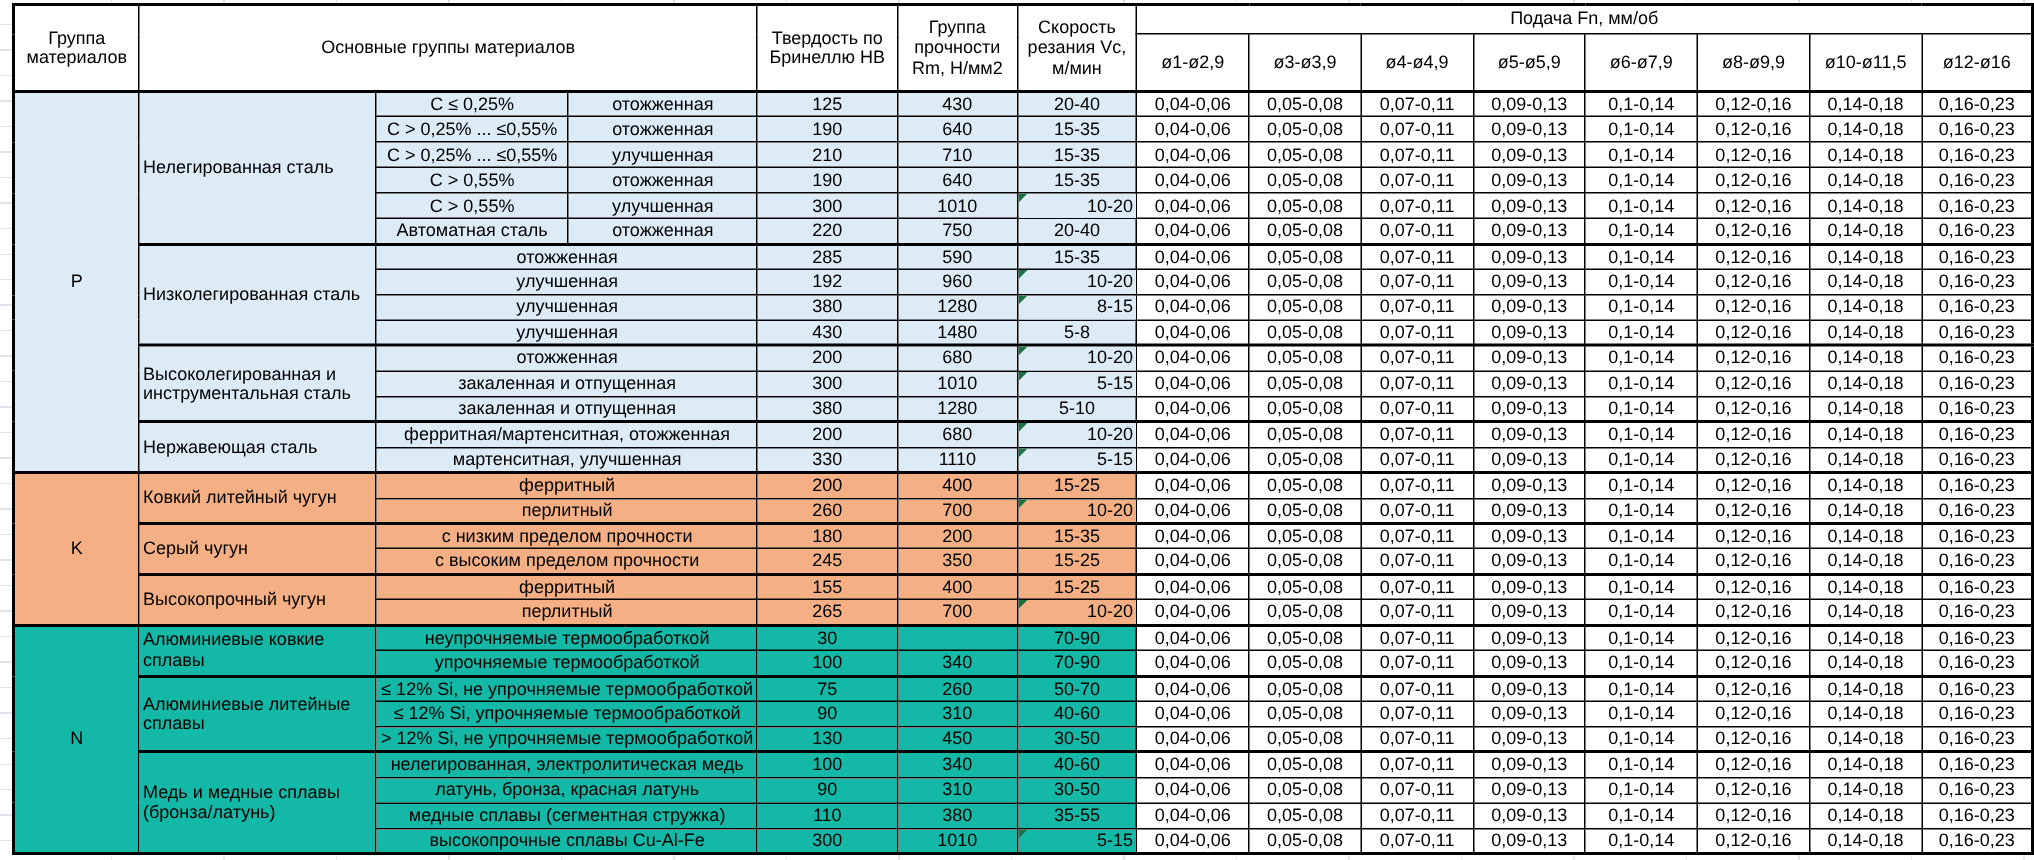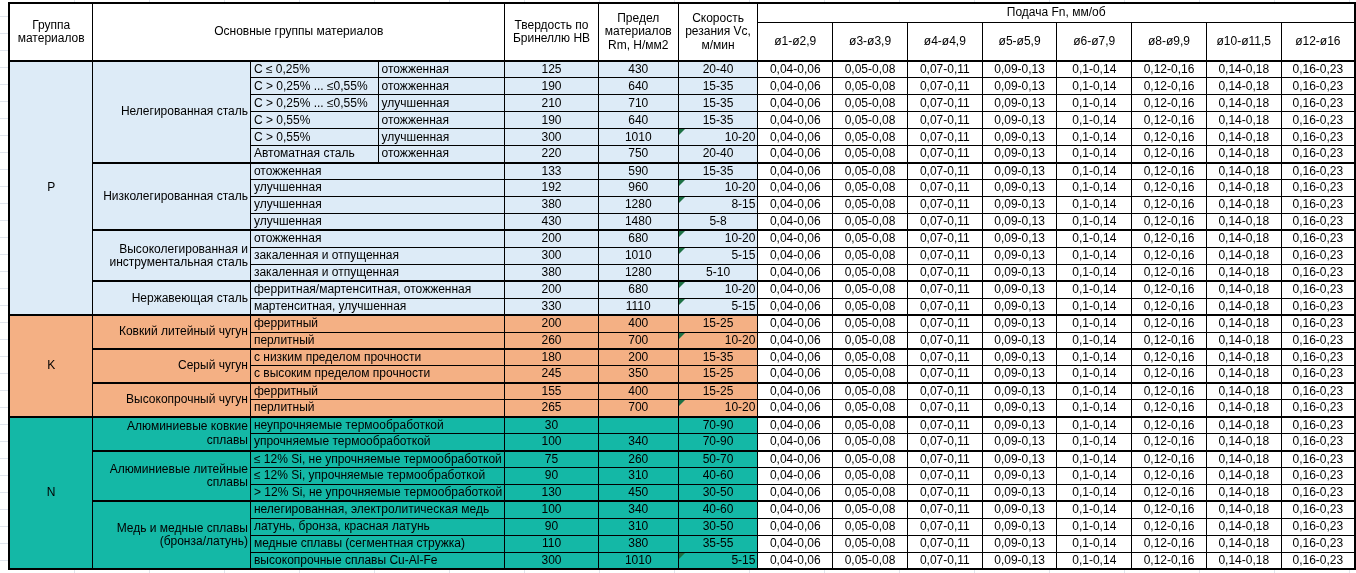--- a/index.html
+++ b/index.html
@@ -23,22 +23,22 @@
     color:#000;vertical-align:middle;
     overflow:hidden;padding:0 2px;
   }
   thead{border-bottom:2px solid #000;}
   thead th{font-weight:normal;text-align:center;background:#fff;}
   tr.head1 th{height:18px;}
   tr.head2 th{height:37px;font-weight:normal;}
   tbody tr{height:16.95px;}
   tbody tr.g-start{border-top:2px solid #000;}
   td.ac{text-align:center;white-space:nowrap;}
-  td.al{text-align:left;white-space:nowrap;padding-left:3px;}
-  td.gname{text-align:right;white-space:normal;line-height:1.1;margin-top:20px;}
+  td.al{text-align:center;white-space:nowrap;padding-left:3px;}
+  td.gname{text-align:left;white-space:normal;line-height:1.1;margin-top:20px;}
   td.letter{text-align:center;font-size:12px;}
   .s-P{background:#DDEBF7;}
   .s-K{background:#F4B084;}
   .s-N{background:#14b8a6;}
   td.feed{background:#fff;}
   td.tri{position:relative;text-align:right;}
   td.tri::before{
     content:"";position:absolute;top:0;left:0;width:0;height:0;
     border-top:6px solid #1E7145;border-right:6px solid transparent;
   }
@@ -62,21 +62,21 @@
     <col style="width:75px">
       <col style="width:75px">
       <col style="width:75px">
       <col style="width:74px">
   </colgroup>
   <thead>
     <tr class="head1">
       <th rowspan="2">Группа материалов</th>
       <th rowspan="2" colspan="3">Основные группы материалов</th>
       <th rowspan="2">Твердость по Бринеллю HB</th>
-      <th rowspan="2">Предел материалов Rm, Н/мм2</th>
+      <th rowspan="2">Группа прочности Rm, Н/мм2</th>
       <th rowspan="2">Скорость резания Vc, м/мин</th>
       <th colspan="8">Подача Fn, мм/об</th>
     </tr>
     <tr class="head2">
       <th>ø1-ø2,9</th>
       <th>ø3-ø3,9</th>
       <th>ø4-ø4,9</th>
       <th>ø5-ø5,9</th>
       <th>ø6-ø7,9</th>
       <th>ø8-ø9,9</th>
@@ -173,21 +173,21 @@
         <td class="ac feed">0,07-0,11</td>
         <td class="ac feed">0,09-0,13</td>
         <td class="ac feed">0,1-0,14</td>
         <td class="ac feed">0,12-0,16</td>
         <td class="ac feed">0,14-0,18</td>
         <td class="ac feed">0,16-0,23</td>
       </tr>
       <tr class="g-start">
         <td class="gname s-P" rowspan="4">Низколегированная сталь</td>
         <td class="al s-P" colspan="2">отожженная</td>
-        <td class="ac s-P">133</td>
+        <td class="ac s-P">285</td>
         <td class="ac s-P">590</td>
         <td class="ac s-P">15-35</td>
         <td class="ac feed">0,04-0,06</td>
         <td class="ac feed">0,05-0,08</td>
         <td class="ac feed">0,07-0,11</td>
         <td class="ac feed">0,09-0,13</td>
         <td class="ac feed">0,1-0,14</td>
         <td class="ac feed">0,12-0,16</td>
         <td class="ac feed">0,14-0,18</td>
         <td class="ac feed">0,16-0,23</td>

